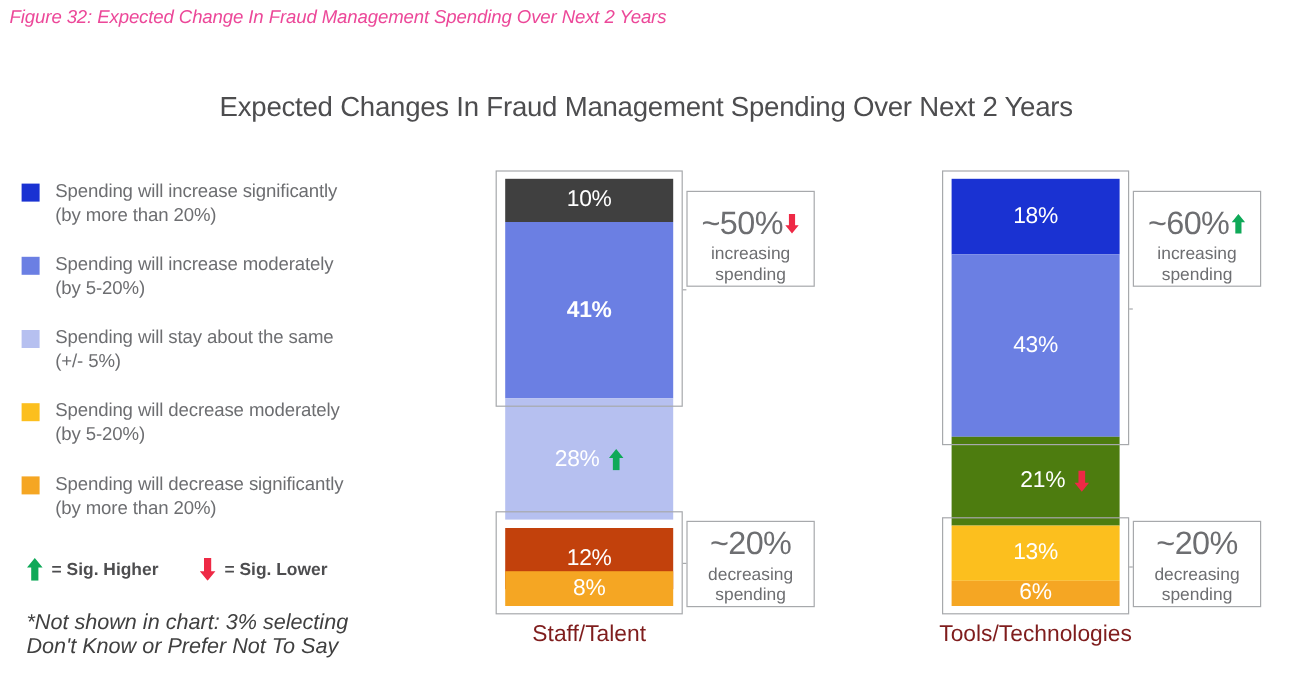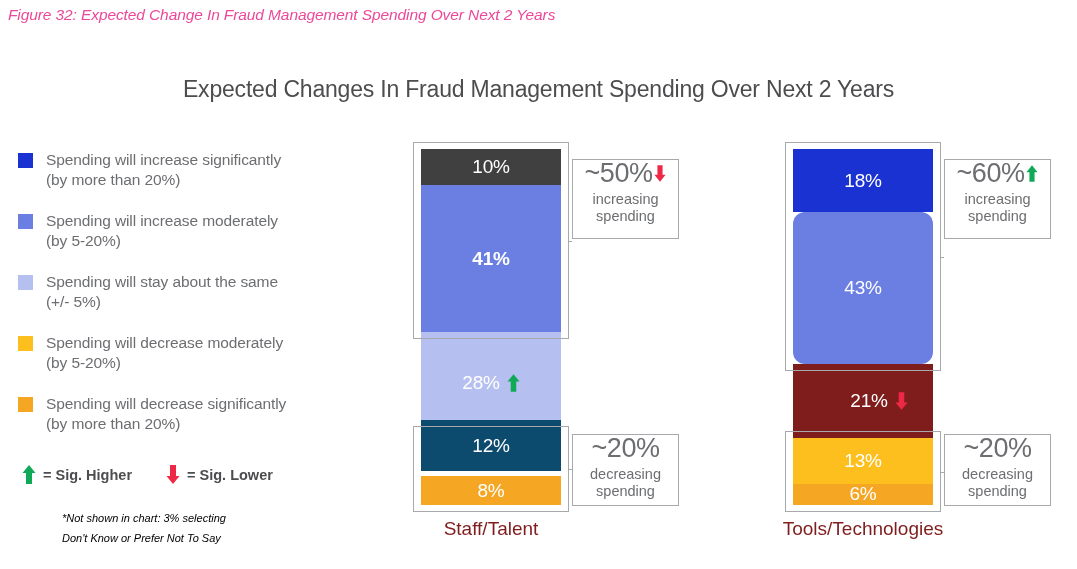--- a/index.html
+++ b/index.html
@@ -26,32 +26,32 @@
   .legend-item{display:flex;align-items:flex-start;margin-bottom:22px;}
   .swatch{width:15px;height:15px;flex:0 0 15px;margin-top:3px;margin-right:13px;}
   .legend-text{font-size:15.5px;line-height:19.5px;color:#6d6e71;letter-spacing:-0.1px;}
   .legend-sub{display:block;}
   
   .sig-row{position:absolute;left:22px;top:465px;display:flex;align-items:center;font-size:14.5px;color:#4d4d4f;font-weight:bold;}
   .sig-g{display:flex;align-items:center;margin-right:34px;}
   .sig-lbl{margin-left:7px;}
   .arrow-up,.arrow-dn{display:inline-block;width:14px;height:19px;position:relative;}
   .arrow-up svg,.arrow-dn svg{display:block;}
-  .footnote{position:absolute;left:22px;top:508px;font-size:11px;font-style:italic;color:#000000;line-height:20px;margin-left:40px;}
+  .footnote{position:absolute;left:22px;top:508px;font-size:18px;font-style:italic;color:#404040;line-height:20px;}
   
   .plot{position:absolute;left:0;top:0;width:1077px;height:569px;}
   .bargroup{position:absolute;width:140px;}
   .seg{position:absolute;left:0;width:140px;display:flex;align-items:center;justify-content:center;
        color:#ffffff;font-size:19px;letter-spacing:-0.2px;box-sizing:border-box;}
   .seg .val{display:flex;align-items:center;}
   .seg .mark{margin-left:7px;display:inline-flex;}
   .bracket{position:absolute;border:1.6px solid #a7a9ac;box-sizing:border-box;pointer-events:none;}
   .connector{position:absolute;border-top:1.6px solid #a7a9ac;}
   .callout{position:absolute;border:1.6px solid #a7a9ac;box-sizing:border-box;
-           display:flex;flex-direction:column;align-items:center;justify-content:flex-start;background:#fff;}
+           display:flex;flex-direction:column;align-items:center;justify-content:flex-end;background:#fff;}
   .callout .big{font-size:27px;color:#6d6e71;display:flex;align-items:center;line-height:1;letter-spacing:-0.5px;}
   .callout .big .mark{margin-left:2px;}
   .callout .sml{font-size:14.5px;color:#6d6e71;line-height:17px;text-align:center;margin-top:4px;}
   .cat-label{position:absolute;width:260px;text-align:center;font-size:19px;color:#7f1d1d;}
 </style>
 </head>
 <body>
 
 <div class="fig-caption">Figure 32: Expected Change In Fraud Management Spending Over Next 2 Years</div>
 
@@ -119,21 +119,21 @@
       <div class="seg" style="top: 183.394px; height: 100.687px; background: rgb(182, 192, 240);">
         <span class="val">
           <span>28%</span>
           <span class="mark">
             <svg width="13" height="18" viewBox="0 0 14 19">
               <path d="M7 0 L13.5 8 L10 8 L10 19 L4 19 L4 8 L0.5 8 Z" fill="#0FA958"></path>
             </svg>
           </span>
         </span>
       </div>
-      <div class="seg" style="top: 271px; height: 51px; background: #0c4a6e;">
+      <div class="seg" style="top: 291px; height: 51px; background: #c2410c;">
         <span class="val">
           <span>12%</span>
         </span>
       </div>
       <div class="seg" style="top: 327.232px; height: 28.7677px; background: rgb(245, 166, 35);">
         <span class="val">
           <span>8%</span>
         </span>
       </div>
     </div>
@@ -162,26 +162,26 @@
       </div>
     </div>
     <div class="connector" style="left: 569px; width: 3px; top: 469.04px;"></div>
     <div class="cat-label" style="left: 361px; top: 518px;">Staff/Talent</div>
     <div class="bargroup" style="left: 793px; top: 149px; height: 356px;">
       <div class="seg" style="top: 0px; height: 63.4455px; background: rgb(26, 50, 210);">
         <span class="val">
           <span>18%</span>
         </span>
       </div>
-      <div class="seg" style="top: 63.4455px; height: 151.564px; background: rgb(107, 127, 227); border-radius: 12px;">
+      <div class="seg" style="top: 63.4455px; height: 151.564px; background: rgb(107, 127, 227);">
         <span class="val">
           <span>43%</span>
         </span>
       </div>
-      <div class="seg" style="top: 215.01px; height: 74.0198px; background: #7f1d1d; padding-left: 32px;">
+      <div class="seg" style="top: 215.01px; height: 74.0198px; background: #4d7c0f; padding-left: 32px;">
         <span class="val">
           <span>21%</span>
           <span class="mark">
             <svg width="13" height="18" viewBox="0 0 14 19">
               <path d="M7 19 L13.5 11 L10 11 L10 0 L4 0 L4 11 L0.5 11 Z" fill="#EE2945"></path>
             </svg>
           </span>
         </span>
       </div>
       <div class="seg" style="top: 289.03px; height: 45.8218px; background: rgb(252, 191, 30);">

